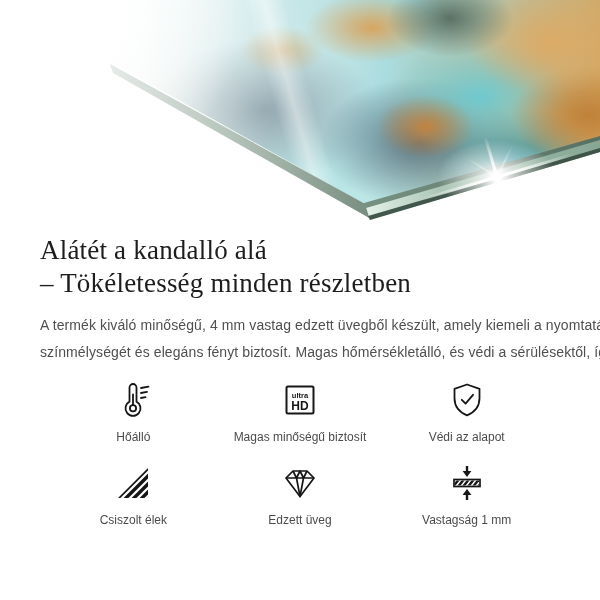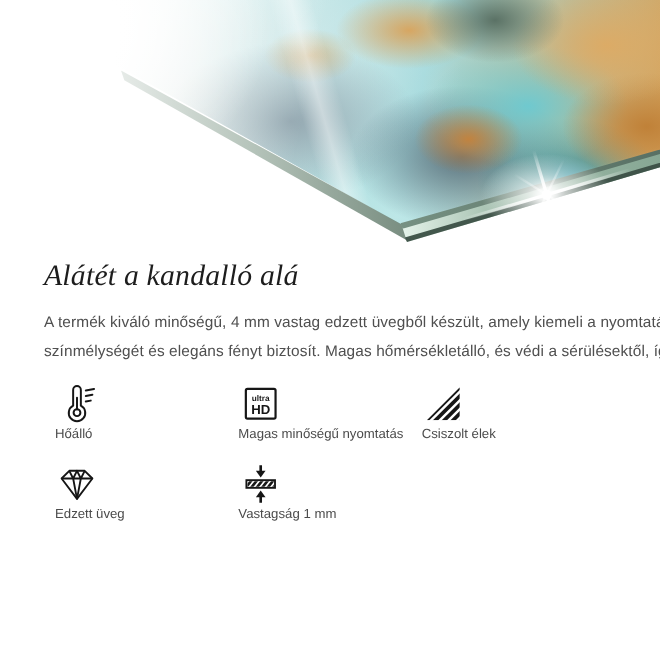--- a/index.html
+++ b/index.html
@@ -81,39 +81,39 @@
   .sp-ray-d2{width:70px;height:2px;opacity:.65;transform:translate(-50%,-50%) rotate(-64deg);
     background:linear-gradient(to right,transparent,#fff 50%,transparent);}
   .sp-core{width:9px;height:9px;border-radius:50%;background:#fff;transform:translate(-50%,-50%);
     box-shadow:0 0 10px 4px rgba(255,255,255,.95);}
 
   
   .content{padding:4px 40px 0 40px;}
   .title{
     font-family:"Liberation Serif", serif;
     font-size:27px;line-height:33px;font-weight:400;
-    color:var(--ink);letter-spacing:.2px;font-style:italic;
+    color:var(--ink);letter-spacing:.2px;
   }
   .desc{
     margin-top:12px;
     font-size:14px;line-height:27px;color:var(--text-gray);
     letter-spacing:.1px;white-space:nowrap;
   }
 
   
   .features{
     margin:14px 10px 0 10px;
     display:grid;grid-template-columns:repeat(3,1fr);
     row-gap:18px;
   }
-  .feature{display:flex;flex-direction:column;align-items:flex-start;}
+  .feature{display:flex;flex-direction:column;align-items:center;}
   .feature .icon{width:40px;height:40px;}
   .feature svg{display:block;}
   .feature .label{
-    font-size:12px;line-height:15px;
+    margin-top:10px;font-size:12px;line-height:15px;
     color:var(--label-gray);text-align:center;
   }
   .hd-text{font-family:"Liberation Sans", sans-serif;fill:var(--icon-ink);}
 </style>
 </head>
 <body>
 
 <div class="hero">
   <div class="art"></div>
   <div class="art-streaks"></div>
@@ -128,20 +128,21 @@
     <div class="sp-ray-v"></div>
     <div class="sp-ray-d1"></div>
     <div class="sp-ray-d2"></div>
     <div class="sp-core"></div>
   </div>
 </div>
 
 <div class="content">
   <h1 class="title" style="margin:0">
     <div>Alátét a kandalló alá</div>
+    <div>– Tökéletesség minden részletben</div>
   </h1>
 
   <div class="desc">
     <div>A termék kiváló minőségű, 4 mm vastag edzett üvegből készült, amely kiemeli a nyomtatás</div>
     <div>színmélységét és elegáns fényt biztosít. Magas hőmérsékletálló, és védi a sérülésektől, így</div>
   </div>
 
   <div class="features">
 
     <div class="feature">
@@ -159,23 +160,32 @@
     </div>
 
     <div class="feature">
       <div class="icon">
         <svg width="40" height="40" viewBox="0 0 40 40">
           <rect x="6.5" y="6.5" width="27" height="27" rx="1.5" fill="none" stroke="#161616" stroke-width="2"></rect>
           <text class="hd-text" x="20" y="17.5" text-anchor="middle" font-size="7.5" font-weight="bold">ultra</text>
           <text class="hd-text" x="20" y="29.5" text-anchor="middle" font-size="12" font-weight="bold">HD</text>
         </svg>
       </div>
-      <div class="label">Magas minőségű nyomtatás</div>
-    </div>
-
+      <div class="label">Magas minőségű biztosít</div>
+    </div>
+
+    <div class="feature">
+      <div class="icon">
+        <svg width="40" height="40" viewBox="0 0 40 40" fill="none" stroke="#161616" stroke-width="1.8" stroke-linecap="round" stroke-linejoin="round">
+          <path d="M20 4.5 L32.5 8.8 V18.2 C32.5 26.2 27.2 32.3 20 35.3 C12.8 32.3 7.5 26.2 7.5 18.2 V8.8 Z"></path>
+          <path d="M14.8 19.8 L18.6 23.6 L26 14.8"></path>
+        </svg>
+      </div>
+      <div class="label">Védi az alapot</div>
+    </div>
 
     <div class="feature">
       <div class="icon">
         <svg width="40" height="40" viewBox="0 0 40 40">
           <defs>
             <clipPath id="triclip">
                 <path d="M35 5 L35 35 L5 35 Z"></path>
               </clipPath>
           </defs>
           <g clip-path="url(#triclip)" stroke="#161616" stroke-width="3.4">

